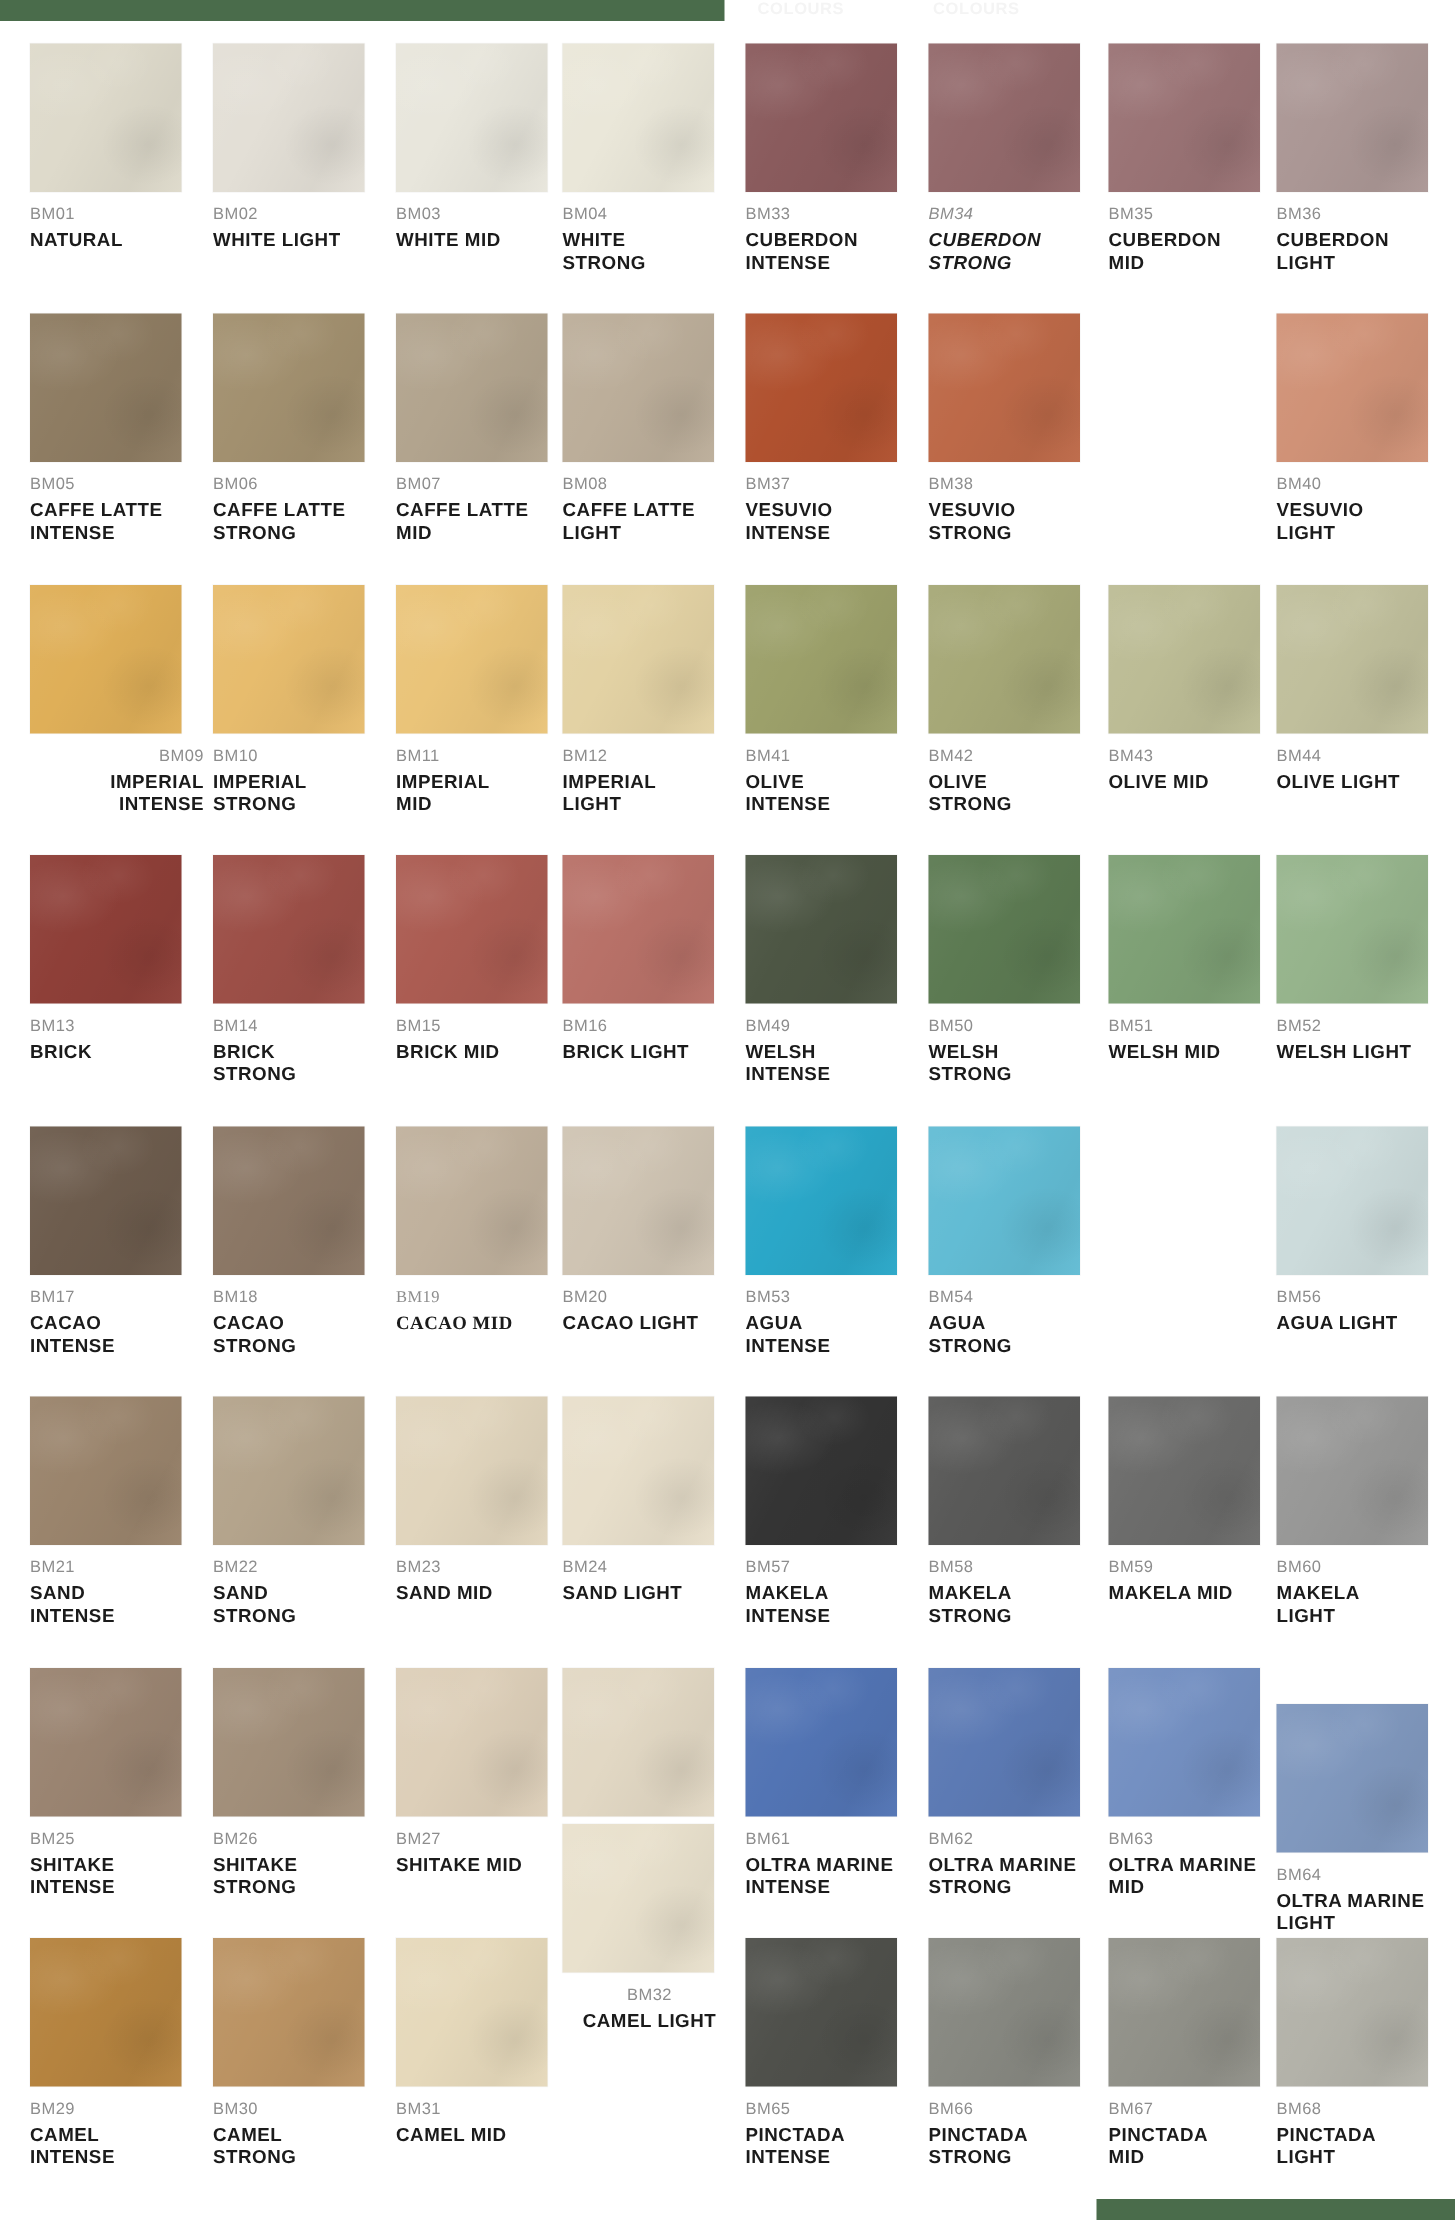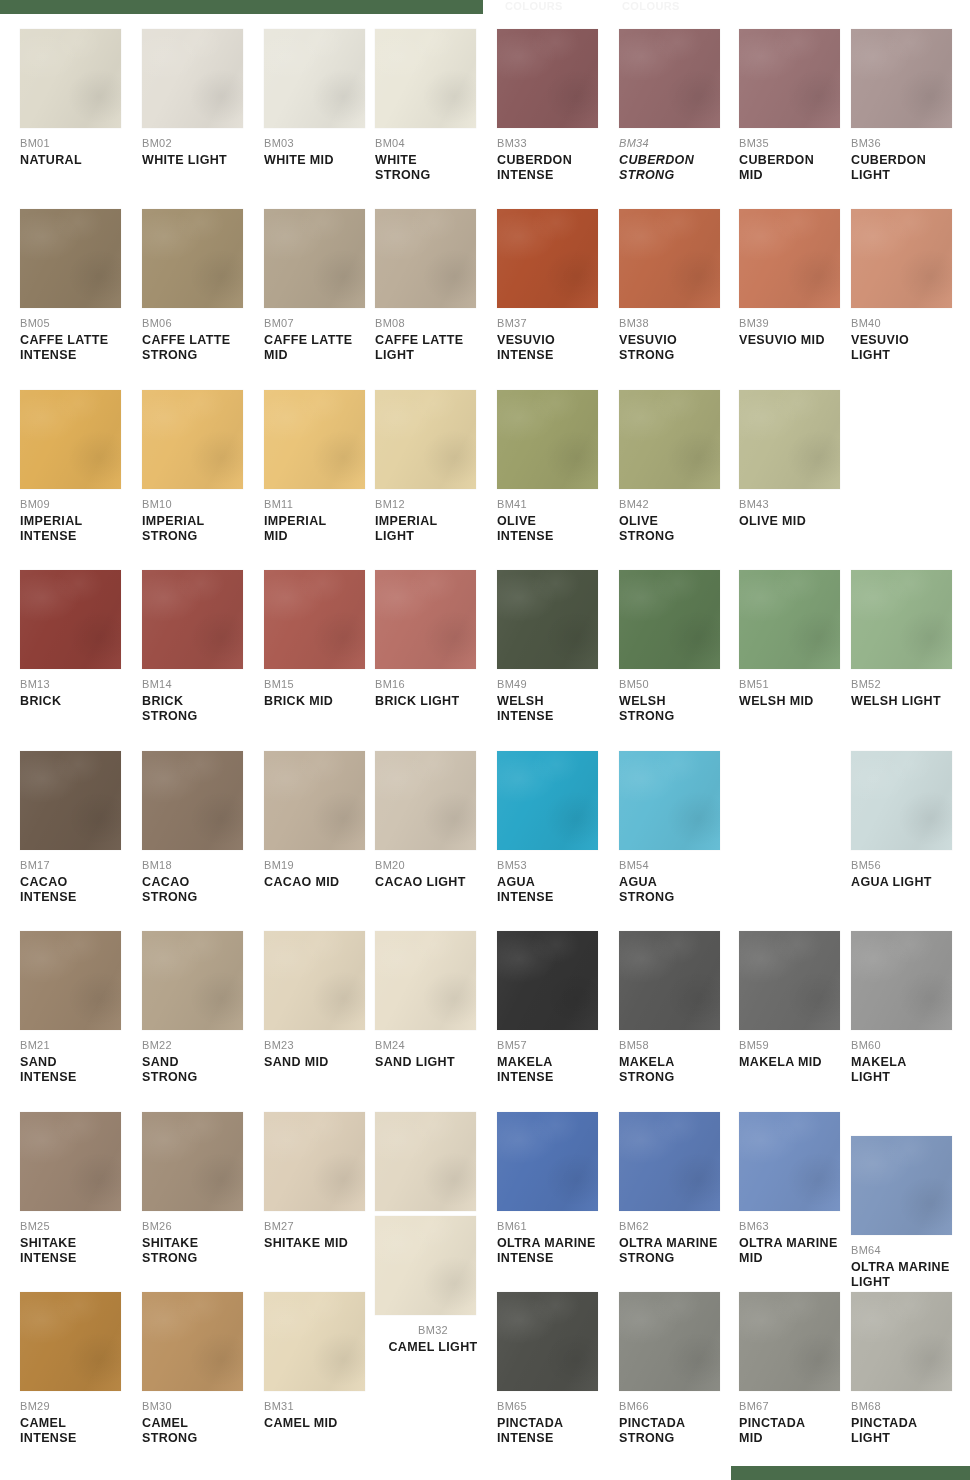--- a/index.html
+++ b/index.html
@@ -181,32 +181,27 @@
       <div class="swatch-code">BM37</div>
       <div class="swatch-name">VESUVIO
 INTENSE</div>
     </div>
     <div class="swatch-cell" style="left: 619px; top: 209px;">
       <div class="swatch-chip" style="width: 101px; height: 99px; background: rgb(189, 105, 72);"></div>
       <div class="swatch-code">BM38</div>
       <div class="swatch-name">VESUVIO
 STRONG</div>
     </div>
-    <div class="swatch-cell" style="left: 739px; top: 209px;">
-      <div class="swatch-chip" style="width: 101px; height: 99px; background: rgb(200, 122, 92);"></div>
-      <div class="swatch-code">BM39</div>
-      <div class="swatch-name">VESUVIO MID</div>
-    </div>
     <div class="swatch-cell" style="left: 851px; top: 209px;">
       <div class="swatch-chip" style="width: 101px; height: 99px; background: rgb(208, 146, 119);"></div>
       <div class="swatch-code">BM40</div>
       <div class="swatch-name">VESUVIO
 LIGHT</div>
     </div>
-    <div class="swatch-cell" style="left: 20px; top: 390px;">
+    <div class="swatch-cell" style="left: 20px; top: 390px; text-align: right;">
       <div class="swatch-chip" style="width: 101px; height: 99px; background: rgb(223, 175, 88);"></div>
       <div class="swatch-code">BM09</div>
       <div class="swatch-name">IMPERIAL
 INTENSE</div>
     </div>
     <div class="swatch-cell" style="left: 142px; top: 390px;">
       <div class="swatch-chip" style="width: 101px; height: 99px; background: rgb(231, 188, 109);"></div>
       <div class="swatch-code">BM10</div>
       <div class="swatch-name">IMPERIAL
 STRONG</div>
@@ -233,20 +228,25 @@
       <div class="swatch-chip" style="width: 101px; height: 99px; background: rgb(166, 168, 119);"></div>
       <div class="swatch-code">BM42</div>
       <div class="swatch-name">OLIVE
 STRONG</div>
     </div>
     <div class="swatch-cell" style="left: 739px; top: 390px;">
       <div class="swatch-chip" style="width: 101px; height: 99px; background: rgb(188, 188, 149);"></div>
       <div class="swatch-code">BM43</div>
       <div class="swatch-name">OLIVE MID</div>
     </div>
+    <div class="swatch-cell" style="left: 851px; top: 390px;">
+      <div class="swatch-chip" style="width: 101px; height: 99px; background: rgb(192, 191, 156);"></div>
+      <div class="swatch-code">BM44</div>
+      <div class="swatch-name">OLIVE LIGHT</div>
+    </div>
     <div class="swatch-cell" style="left: 20px; top: 570px;">
       <div class="swatch-chip" style="width: 101px; height: 99px; background: rgb(142, 63, 56);"></div>
       <div class="swatch-code">BM13</div>
       <div class="swatch-name">BRICK</div>
     </div>
     <div class="swatch-cell" style="left: 142px; top: 570px;">
       <div class="swatch-chip" style="width: 101px; height: 99px; background: rgb(156, 79, 71);"></div>
       <div class="swatch-code">BM14</div>
       <div class="swatch-name">BRICK
 STRONG</div>
@@ -288,21 +288,21 @@
       <div class="swatch-code">BM17</div>
       <div class="swatch-name">CACAO
 INTENSE</div>
     </div>
     <div class="swatch-cell" style="left: 142px; top: 751px;">
       <div class="swatch-chip" style="width: 101px; height: 99px; background: rgb(139, 119, 101);"></div>
       <div class="swatch-code">BM18</div>
       <div class="swatch-name">CACAO
 STRONG</div>
     </div>
-    <div class="swatch-cell" style="left: 264px; top: 751px;">
+    <div class="swatch-cell" style="left: 264px; top: 751px; font-family: Liberation Serif, serif;">
       <div class="swatch-chip" style="width: 101px; height: 99px; background: rgb(192, 177, 157);"></div>
       <div class="swatch-code">BM19</div>
       <div class="swatch-name">CACAO MID</div>
     </div>
     <div class="swatch-cell" style="left: 375px; top: 751px;">
       <div class="swatch-chip" style="width: 101px; height: 99px; background: rgb(207, 196, 179);"></div>
       <div class="swatch-code">BM20</div>
       <div class="swatch-name">CACAO LIGHT</div>
     </div>
     <div class="swatch-cell" style="left: 497px; top: 751px;">

